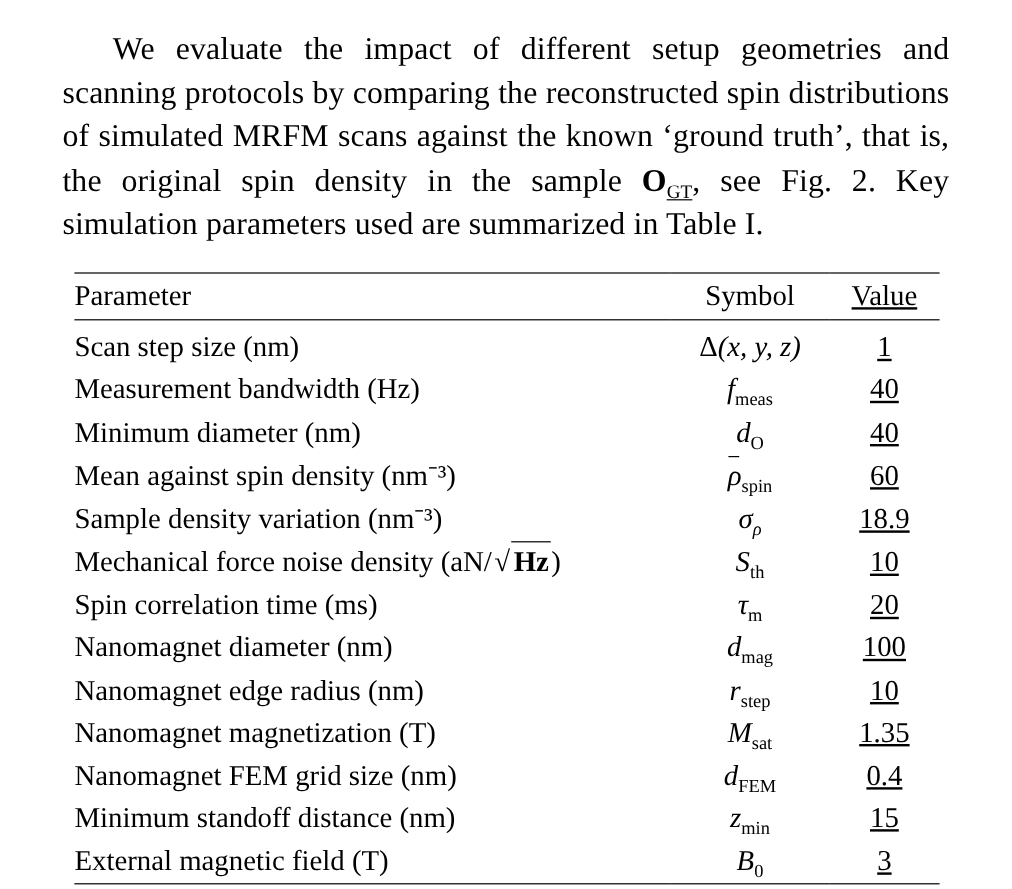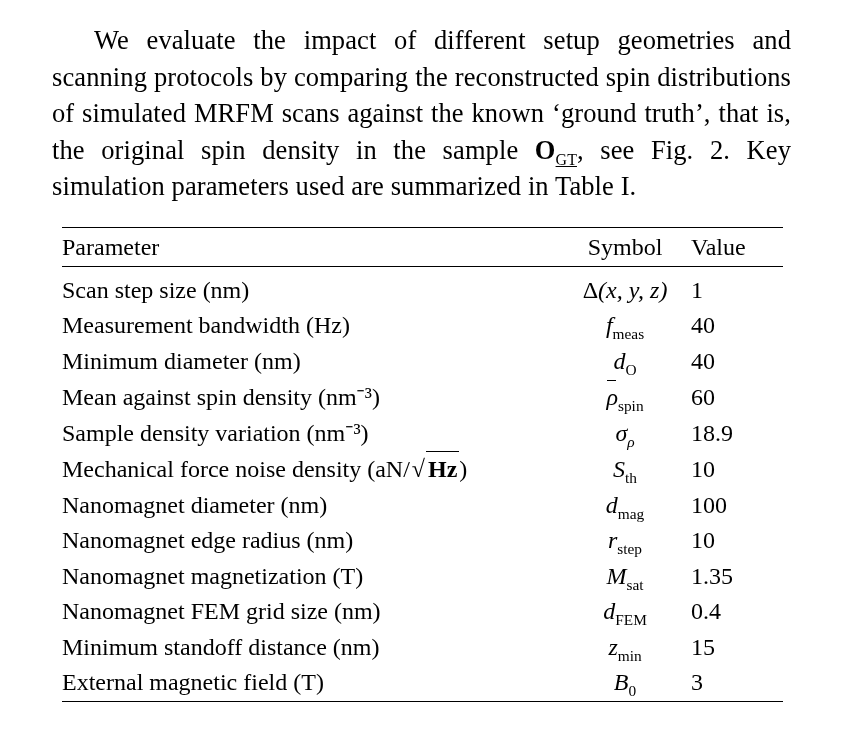--- a/index.html
+++ b/index.html
@@ -73,22 +73,24 @@
   .col-param {
     text-align: left;
     padding-right: 12px !important;
   }
   .col-symbol {
     text-align: center;
     width: 132px;
     white-space: nowrap;
   }
   .col-value {
+    text-align: center;
     width: 92px;
     white-space: nowrap;
+    text-decoration: underline;
   }
   tr.data-row td {
     height: 35.5px;
     line-height: 35.5px;
   }
   thead tr.head-row td {
     height: 38px;
     line-height: 38px;
   }
   .math {
@@ -185,20 +187,25 @@
           <td class="col-symbol"><span class="math">σ</span><sub class="sub-italic">ρ</sub></td>
           <td class="col-value">18.9</td>
         </tr>
 
         <tr class="data-row">
           <td class="col-param">Mechanical force noise density (aN/<span class="sqrt">√<span class="radicand">Hz</span></span>)</td>
           <td class="col-symbol"><span class="math">S</span><sub class="sub-roman">th</sub></td>
           <td class="col-value">10</td>
         </tr>
 
+        <tr class="data-row">
+          <td class="col-param">Spin correlation time (ms)</td>
+          <td class="col-symbol"><span class="math">τ</span><sub class="sub-roman">m</sub></td>
+          <td class="col-value">20</td>
+        </tr>
 
         <tr class="data-row">
           <td class="col-param">Nanomagnet diameter (nm)</td>
           <td class="col-symbol"><span class="math">d</span><sub class="sub-roman">mag</sub></td>
           <td class="col-value">100</td>
         </tr>
 
         <tr class="data-row">
           <td class="col-param">Nanomagnet edge radius (nm)</td>
           <td class="col-symbol"><span class="math">r</span><sub class="sub-roman">step</sub></td>

